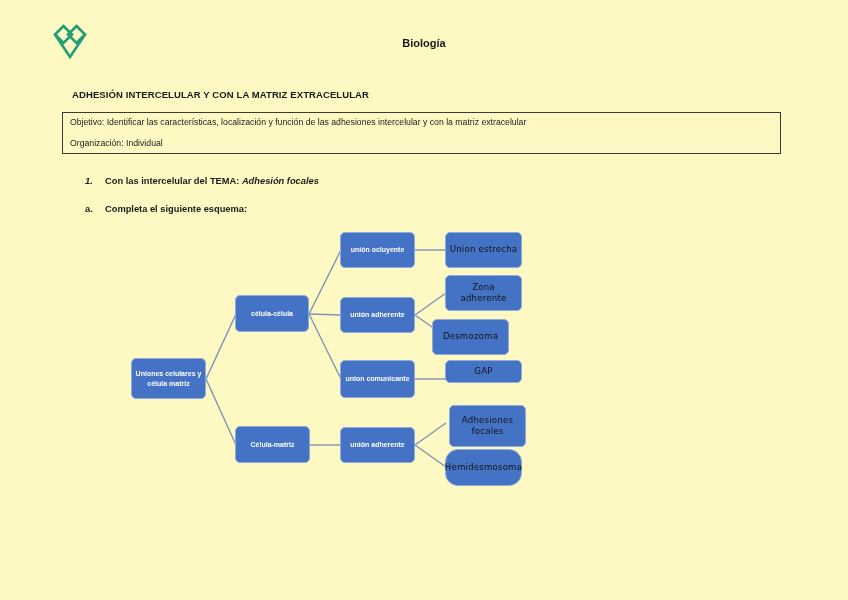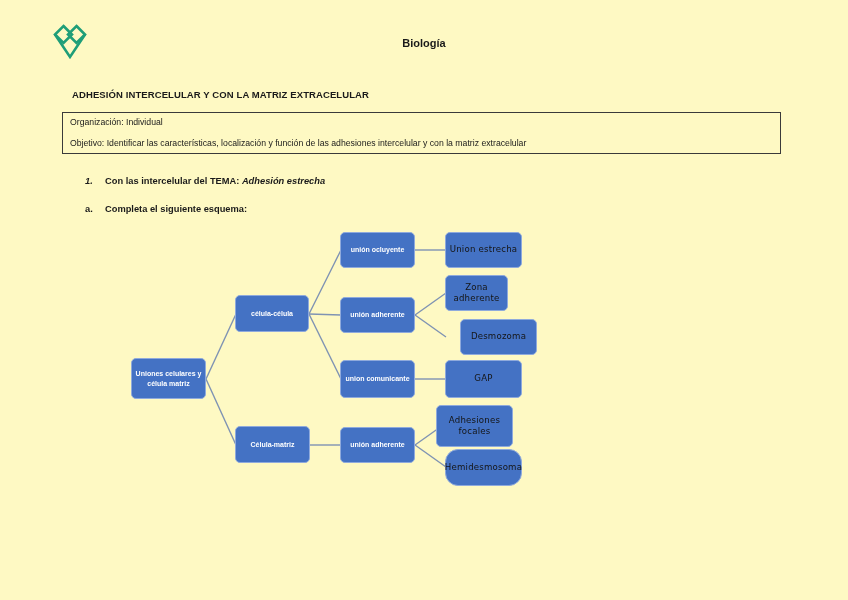--- a/index.html
+++ b/index.html
@@ -51,50 +51,50 @@
     color:#151515;font-weight:normal;font-size:8.6px;letter-spacing:.2px;
   }
   #node-root{left:131px;top:358px;width:75px;height:41px;}
   #node-celula-celula{left:235px;top:295px;width:74px;height:37px;}
   #node-celula-matriz{left:235px;top:426px;width:75px;height:37px;}
   #node-union-ocluyente{left:340px;top:232px;width:75px;height:36px;}
   #node-union-adherente-1{left:340px;top:297px;width:75px;height:36px;}
   #node-union-comunicante{left:340px;top:360px;width:75px;height:38px;}
   #node-union-adherente-2{left:340px;top:427px;width:75px;height:36px;}
   #node-union-estrecha{left:445px;top:232px;width:77px;height:36px;}
-  #node-zona-adherente{left:445px;top:275px;width:63px;height:36px;}
-  #node-desmozoma{left:460px;top:319px;width:77px;height:36px;}
-  #node-gap{left:445px;top:360px;width:77px;height:38px;}
-  #node-adhesiones-focales{left:436px;top:405px;width:77px;height:42px;}
+  #node-zona-adherente{left:445px;top:275px;width:77px;height:36px;}
+  #node-desmozoma{left:432px;top:319px;width:77px;height:36px;}
+  #node-gap{left:445px;top:360px;width:77px;height:23px;}
+  #node-adhesiones-focales{left:449px;top:405px;width:77px;height:42px;}
   #node-hemidesmosoma{left:445px;top:449px;width:77px;height:37px;border-radius:13px;}
 </style>
 </head>
 <body>
 
 <div class="page">
 
   <svg class="logo" viewBox="0 0 36 38">
     <g fill="none" stroke="#1f9e78" stroke-width="2.6" stroke-linejoin="miter">
       <path d="M11.5 3 L20 11.5 L11.5 20 L3 11.5 Z"></path>
       <path d="M24.5 3 L33 11.5 L24.5 20 L16 11.5 Z"></path>
       <path d="M3 11.5 L18 34 L33 11.5"></path>
     </g>
   </svg>
 
   <div class="doc-title">Biología</div>
 
   <div class="heading">ADHESIÓN INTERCELULAR Y CON LA MATRIZ EXTRACELULAR</div>
 
   <div class="obj-box">
+    <div class="obj-line">Objetivo: Identificar las características, localización y función de las adhesiones intercelular y con la matriz extracelular</div>
     <div class="obj-line">Organización: Individual</div>
-    <div class="obj-line">Objetivo: Identificar las características, localización y función de las adhesiones intercelular y con la matriz extracelular</div>
   </div>
 
   <div class="item item-1">
-    <span class="marker">1.</span><span>Con las intercelular del TEMA: </span><span class="emph">Adhesión estrecha</span>
+    <span class="marker">1.</span><span>Con las intercelular del TEMA: </span><span class="emph">Adhesión focales</span>
   </div>
   <div class="item item-a">
     <span class="marker">a.</span><span>Completa el siguiente esquema:</span>
   </div>
 
   <svg class="diagram-svg">
     <g stroke="#7f93b3" stroke-width="1.4" fill="none">
       <line x1="206" y1="379" x2="236" y2="314"></line>
       <line x1="206" y1="379" x2="236" y2="445"></line>
       <line x1="309" y1="314" x2="341" y2="250"></line>

